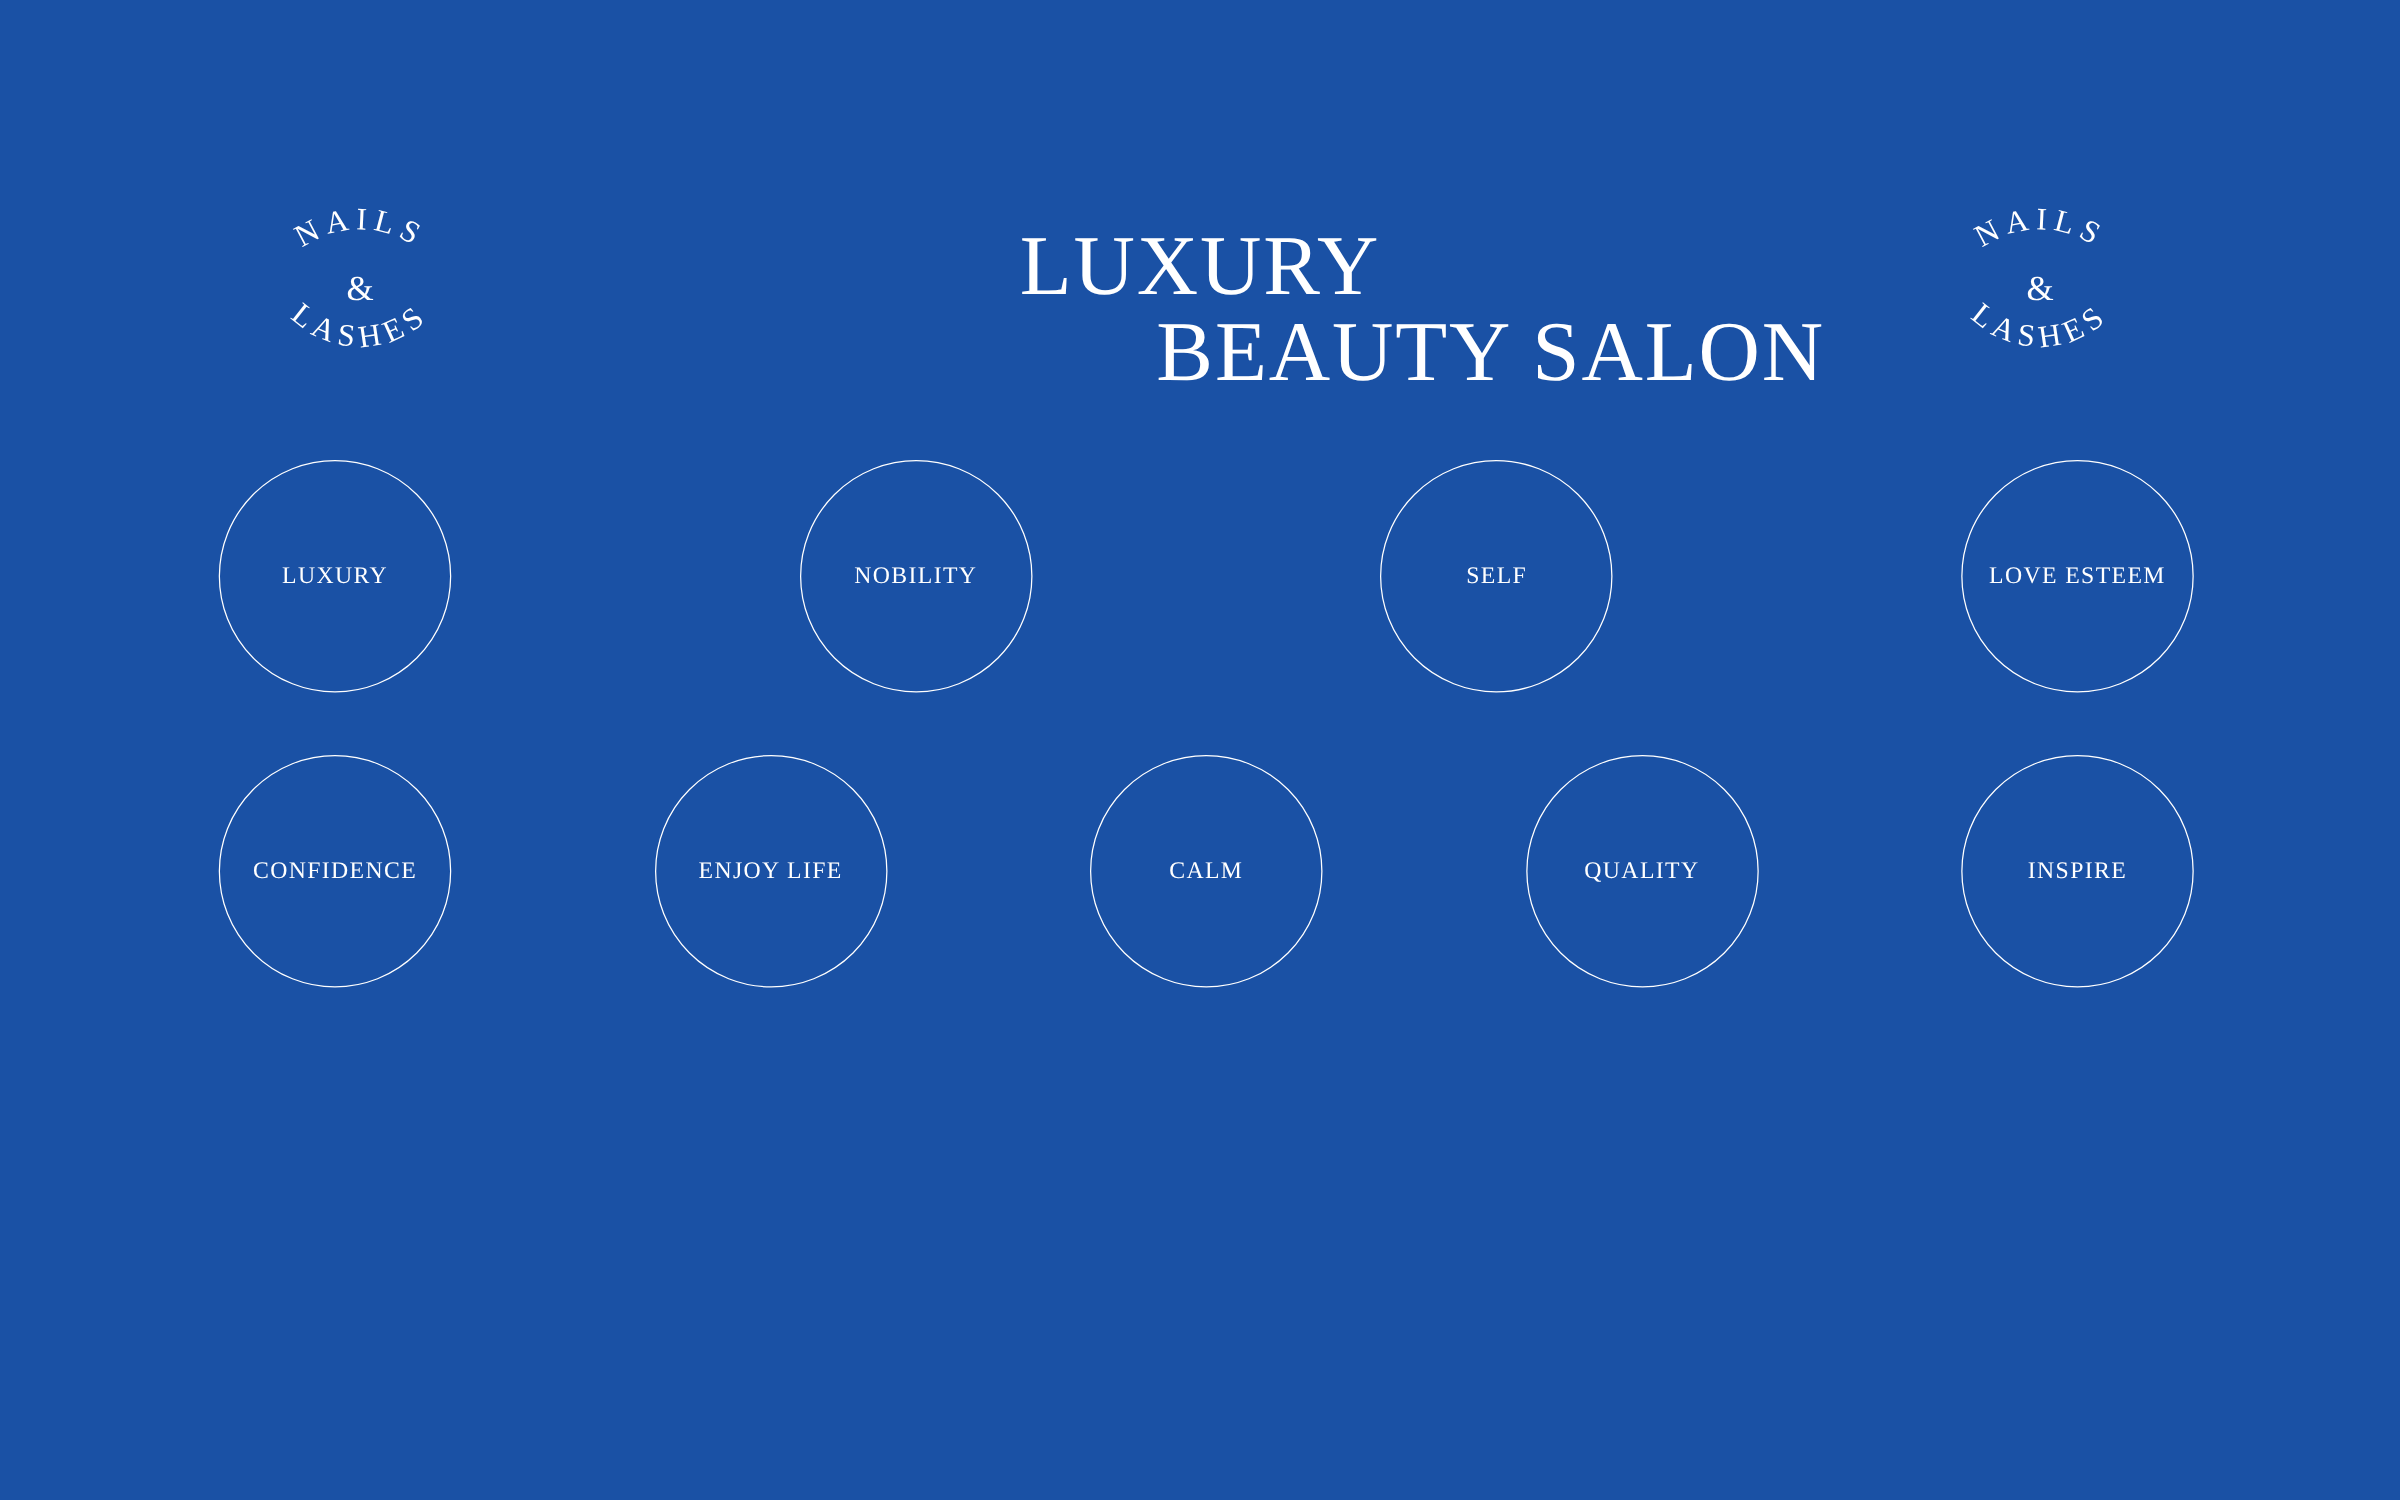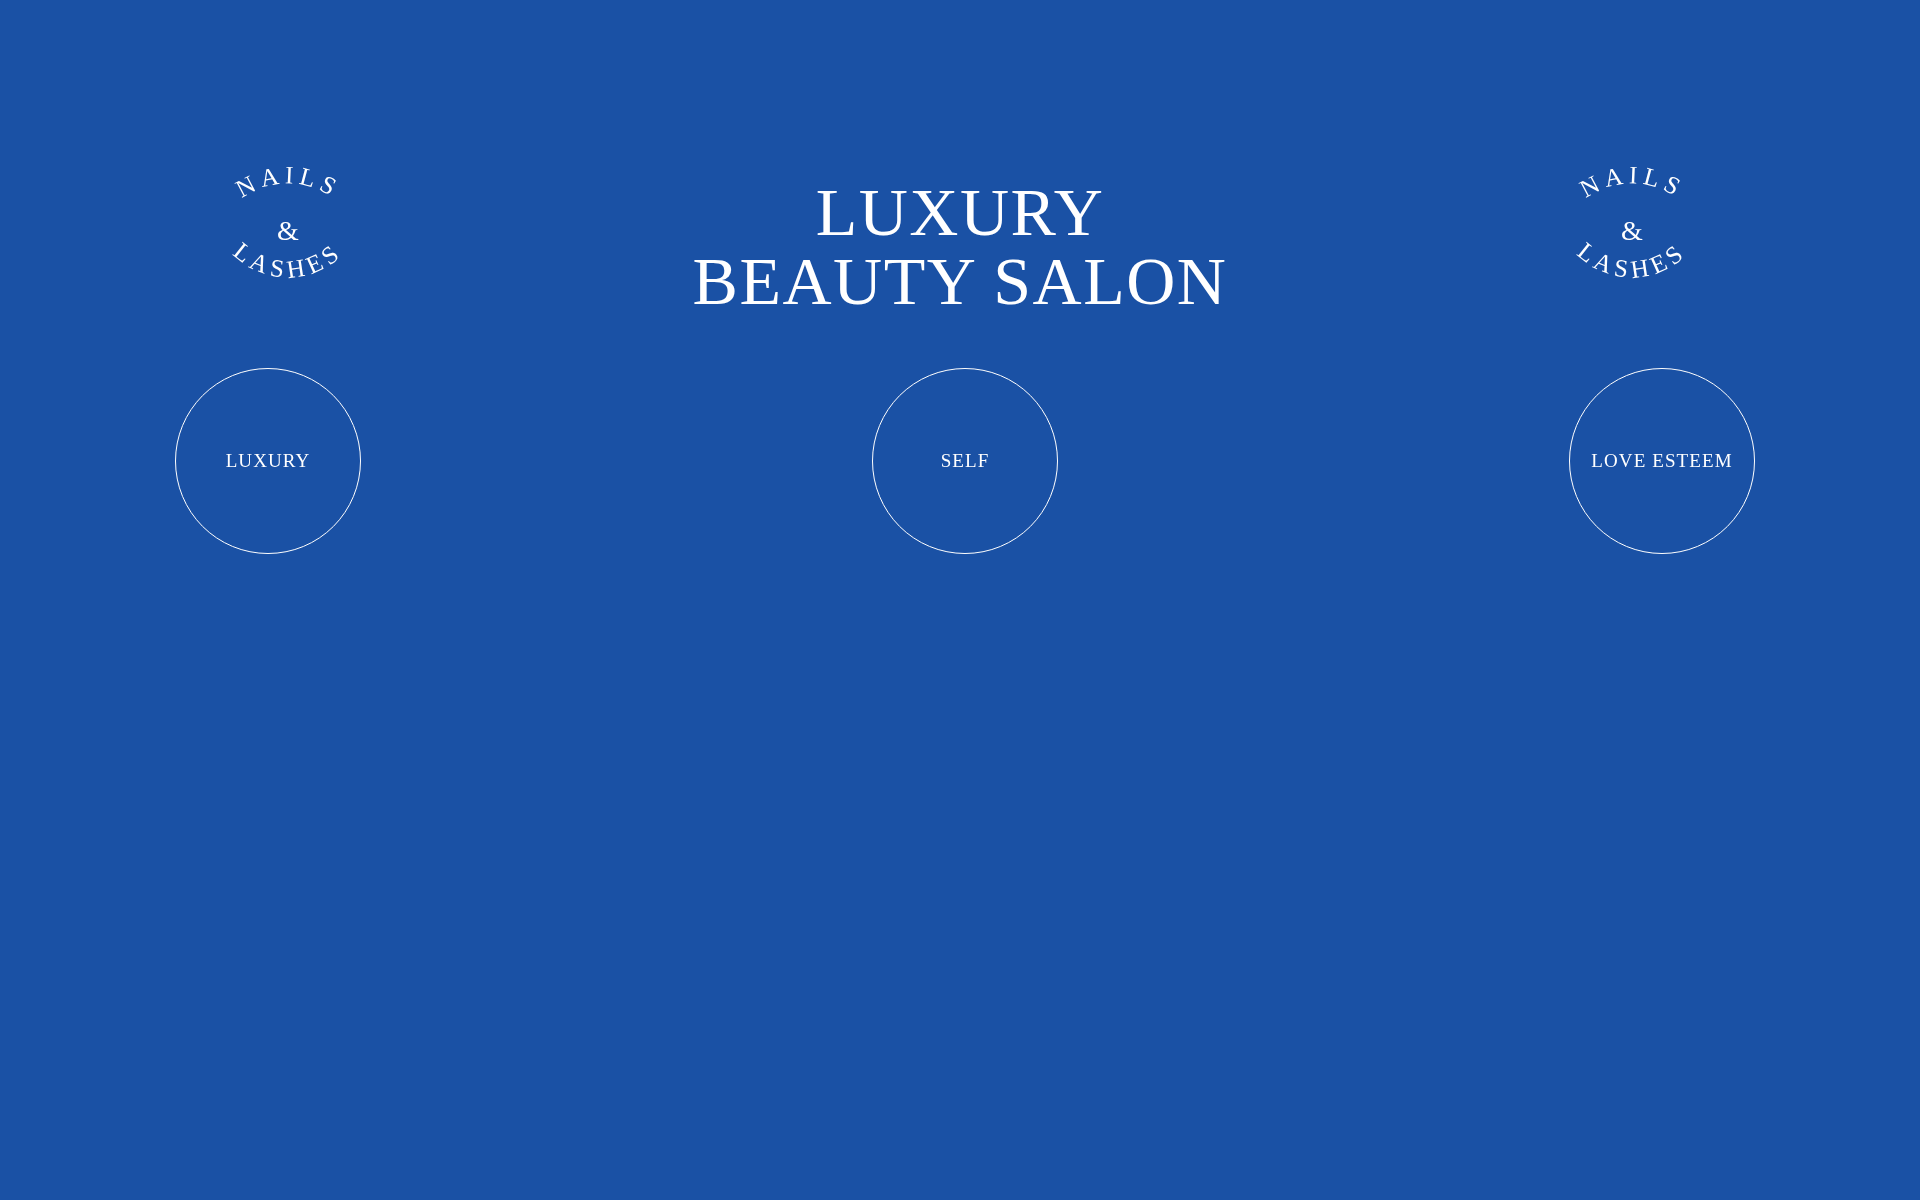--- a/index.html
+++ b/index.html
@@ -45,20 +45,21 @@
     font-family: "Liberation Serif", "DejaVu Serif", serif;
     font-weight: 400;
     font-size: 68px;
     line-height: 1.02;
     letter-spacing: 1.5px;
     white-space: nowrap;
   }
   .title-line.line2 {
     font-size: 68px;
     letter-spacing: 1.5px;
+    text-align: right;
   }
 
   
   .badge {
     position: absolute;
     width: 180px;
     height: 180px;
     top: 140px;
   }
   .badge.left  { left: 198px; }
@@ -166,22 +167,42 @@
     </div>
   </div>
 
   <div class="grid">
 
     <div class="grid-row row1">
       <div class="value-circle">
         <span class="value-label">LUXURY</span>
       </div>
       <div class="value-circle">
+        <span class="value-label">NOBILITY</span>
+      </div>
+      <div class="value-circle">
         <span class="value-label">SELF</span>
       </div>
       <div class="value-circle">
         <span class="value-label">LOVE ESTEEM</span>
       </div>
     </div>
 
+    <div class="grid-row row2">
+      <div class="value-circle">
+        <span class="value-label">CONFIDENCE</span>
+      </div>
+      <div class="value-circle">
+        <span class="value-label">ENJOY LIFE</span>
+      </div>
+      <div class="value-circle">
+        <span class="value-label">CALM</span>
+      </div>
+      <div class="value-circle">
+        <span class="value-label">QUALITY</span>
+      </div>
+      <div class="value-circle">
+        <span class="value-label">INSPIRE</span>
+      </div>
+    </div>
 
   </div>
 </div>
 
 </body></html>

